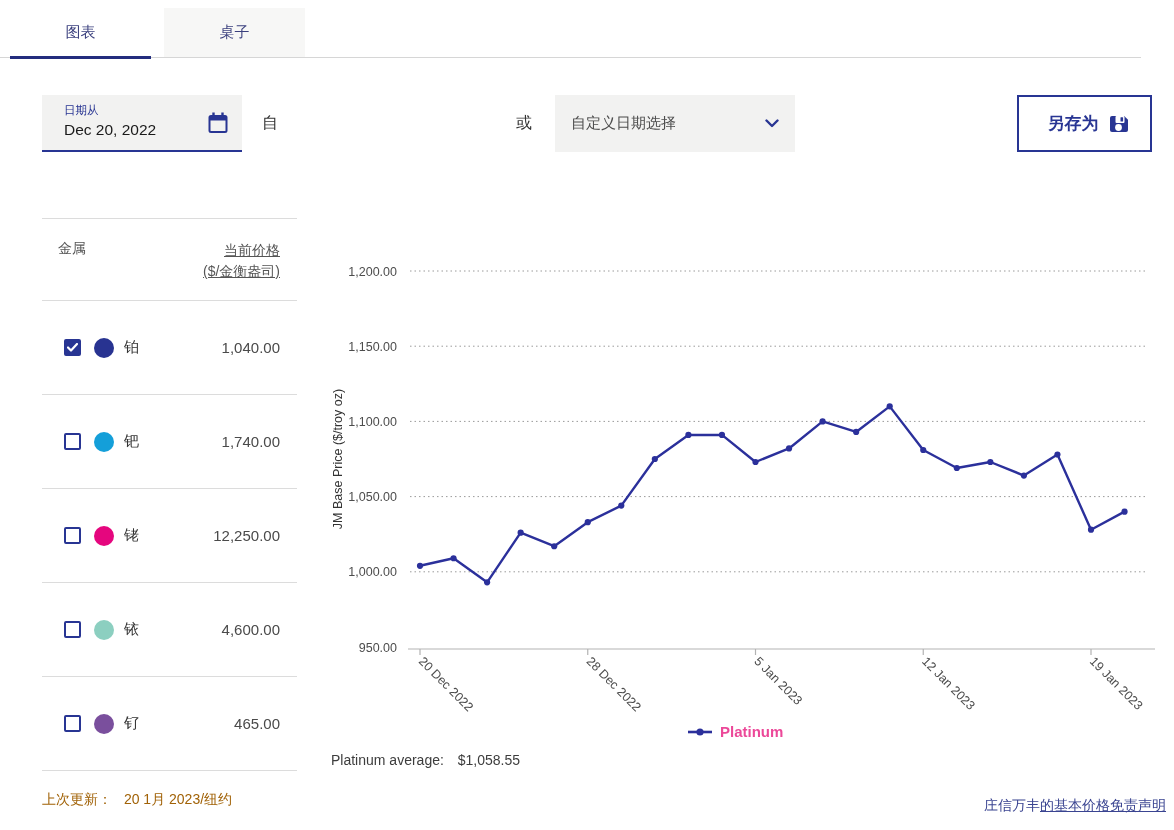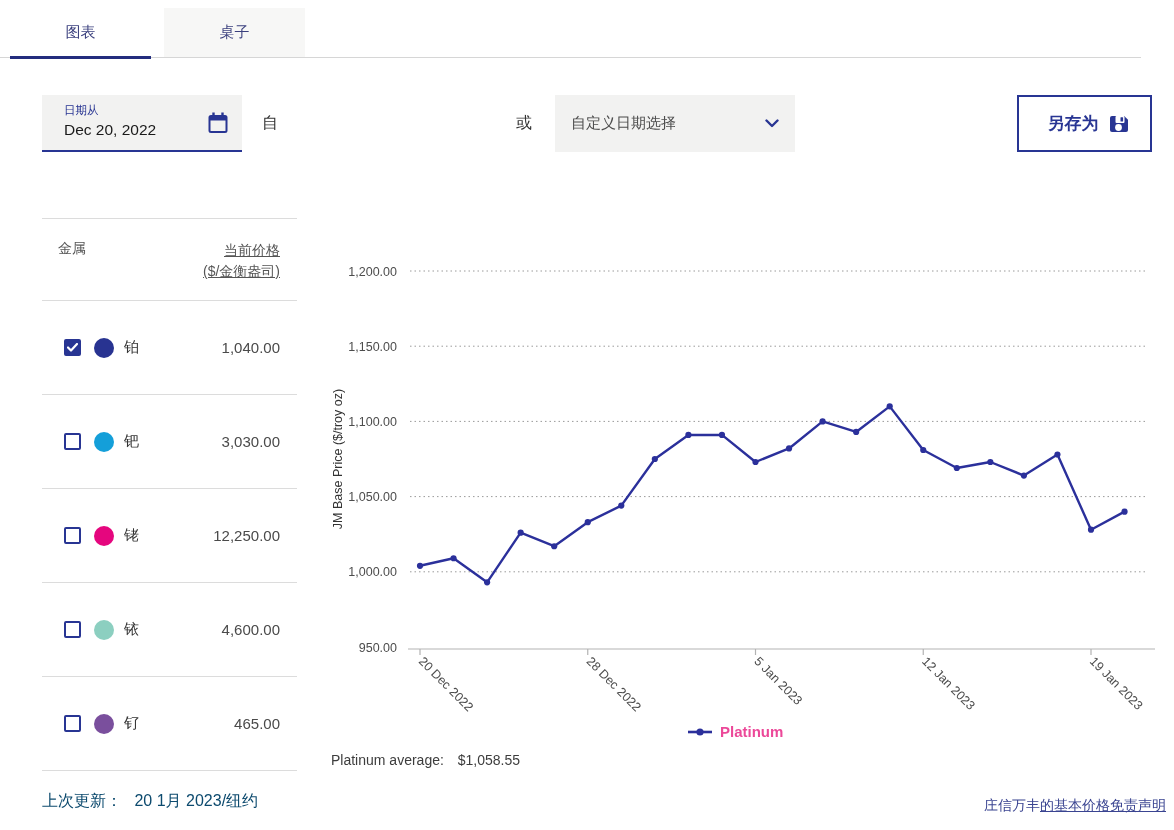--- a/index.html
+++ b/index.html
@@ -37,21 +37,21 @@
   .mhead { position:relative; height:82px; border-bottom:1px solid #dcdcdc; font-size:14px; color:#555; }
   .mhead .h-metal { position:absolute; left:16px; top:21px; }
   .mhead .h-price { position:absolute; right:17px; top:21px; text-align:right; line-height:21px;text-decoration:underline; }
   .mrow { position:relative; height:94px; border-bottom:1px solid #dcdcdc; display:flex; align-items:center; }
   .cbx { width:17px; height:17px; border:2px solid #283593; border-radius:2px; margin-left:22px; flex:0 0 auto;
          display:flex; align-items:center; justify-content:center; cursor:pointer; background:#fff; }
   .cbx.checked { background:#283593; }
   .dot { width:20px; height:20px; border-radius:50%; margin-left:13px; flex:0 0 auto; }
   .mname { font-size:15px; color:#333; margin-left:10px; }
   .mprice { position:absolute; right:17px; font-size:15px; color:#4a4a4a; }
-  .lastupd { position:absolute; left:42px; top:791px; font-size:16px; color:#0c4a6e; }
+  .lastupd { position:absolute; left:42px; top:791px; font-size:14px; color:#a16207; }
   .lastupd .val { margin-left:8px; }
 
   
   #chart-svg { position:absolute; left:0; top:0; }
   .legend { position:absolute; left:688px; top:723px; display:flex; align-items:center; gap:8px; cursor:pointer; }
   .legend .llabel { font-size:15px; font-weight:bold; color:#ec4899; }
   .avg { position:absolute; left:331px; top:752px; font-size:14px; color:#3d3d3d; }
   .avg .aval { margin-left:10px; }
 
   .disclaimer { position:absolute; right:8px; top:797px; font-size:14px; color:#3a4491; }
@@ -117,21 +117,21 @@
             </svg>
           </span>
           <span class="dot" style="background: rgb(40, 51, 145);"></span>
           <span class="mname">铂</span>
           <span class="mprice">1,040.00</span>
         </div>
         <div class="mrow">
           <span class="cbx"></span>
           <span class="dot" style="background: rgb(20, 159, 217);"></span>
           <span class="mname">钯</span>
-          <span class="mprice">3,030.00</span>
+          <span class="mprice">1,740.00</span>
         </div>
         <div class="mrow">
           <span class="cbx"></span>
           <span class="dot" style="background: rgb(229, 6, 126);"></span>
           <span class="mname">铑</span>
           <span class="mprice">12,250.00</span>
         </div>
         <div class="mrow">
           <span class="cbx"></span>
           <span class="dot" style="background: rgb(140, 207, 192);"></span>

